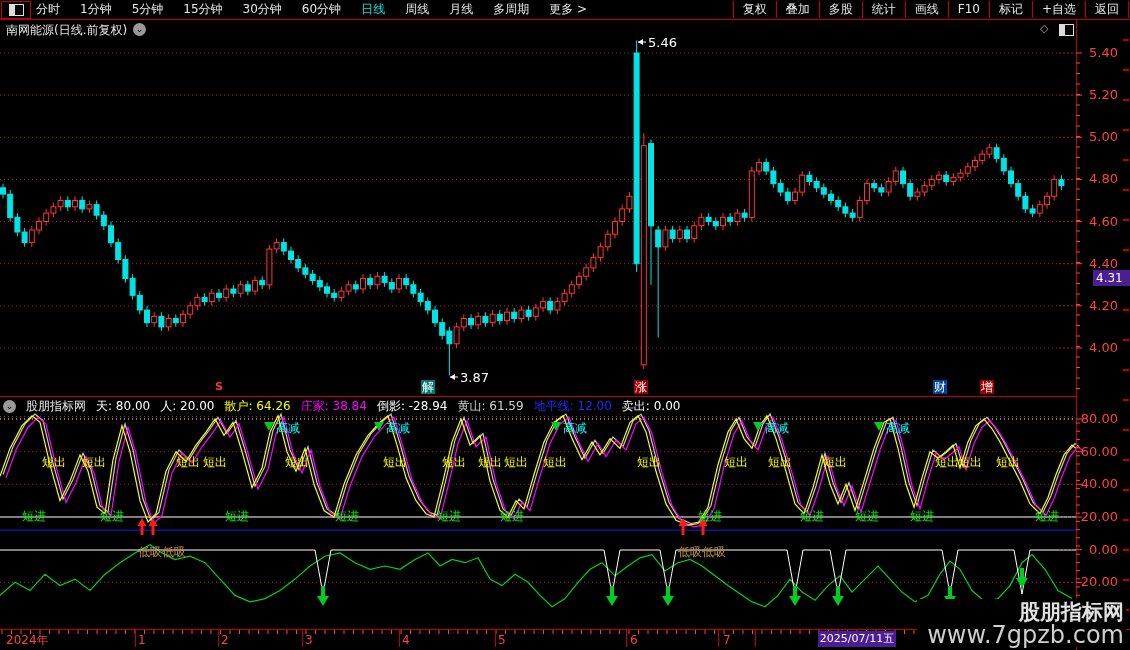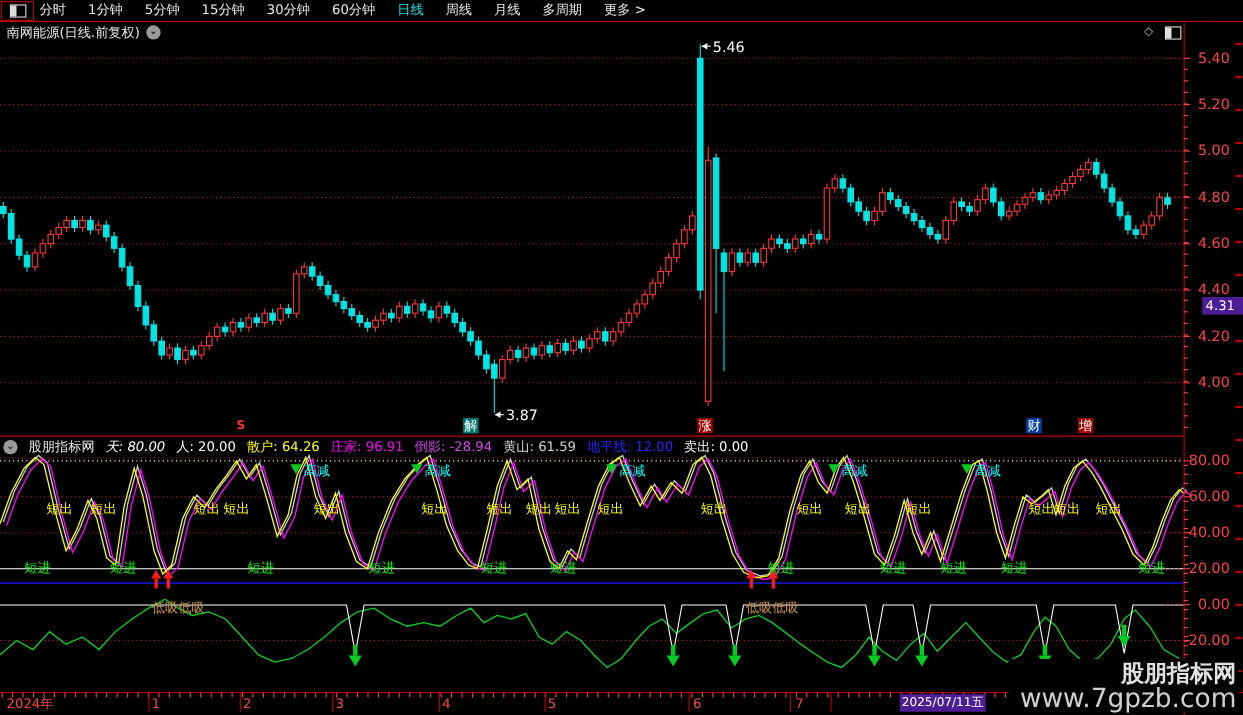--- a/index.html
+++ b/index.html
@@ -716,40 +716,51 @@
         <span>5分钟</span>
         <span>15分钟</span>
         <span>30分钟</span>
         <span>60分钟</span>
         <span class="tb-active">日线</span>
         <span>周线</span>
         <span>月线</span>
         <span>多周期</span>
         <span>更多 &gt;</span>
       </div>
+    <div id="tb-right">
+        <span>复权</span>
+        <span>叠加</span>
+        <span>多股</span>
+        <span>统计</span>
+        <span>画线</span>
+        <span>F10</span>
+        <span>标记</span>
+        <span>+自选</span>
+        <span>返回</span>
+      </div>
   </div>
 
   <div id="titlebar" class="abs">
     <span id="title-text">南网能源(日线.前复权)</span>
     <span id="title-chev" class="chev-circle">⌄</span>
     <span id="diamond-icon">◇</span>
     <span id="title-split" class="split-square"></span>
   </div>
 
   <div id="badges"></div>
 
   <div id="ind-header" class="abs">
     <span id="ind-chev" class="chev-circle">⌄</span>
     <span style="color:#e8e8e8;">股朋指标网</span>
     <span id="ind-fields" style="display:flex;gap:10px;">
-        <span style="color: rgb(255, 255, 255); font-style: italic;">天: 80.00</span>
+        <span style="color: rgb(255, 255, 255);">天: 80.00</span>
         <span style="color: rgb(255, 255, 255);">人: 20.00</span>
         <span style="color: rgb(255, 255, 0);">散户: 64.26</span>
-        <span style="color: rgb(255, 0, 255);">庄家: 96.91</span>
-        <span style="color: #d946ef;">倒影: -28.94</span>
+        <span style="color: rgb(255, 0, 255);">庄家: 38.84</span>
+        <span style="color: #ffffff;">倒影: -28.94</span>
         <span style="color: rgb(208, 208, 208);">黄山: 61.59</span>
         <span style="color: rgb(37, 37, 255);">地平线: 12.00</span>
         <span style="color: rgb(255, 255, 255);">卖出: 0.00</span>
       </span>
   </div>
 
   <div id="cur-price" class="abs axis-label-box">4.31</div>
 
   <div id="cur-date" class="abs axis-label-box">2025/07/11五</div>
 

